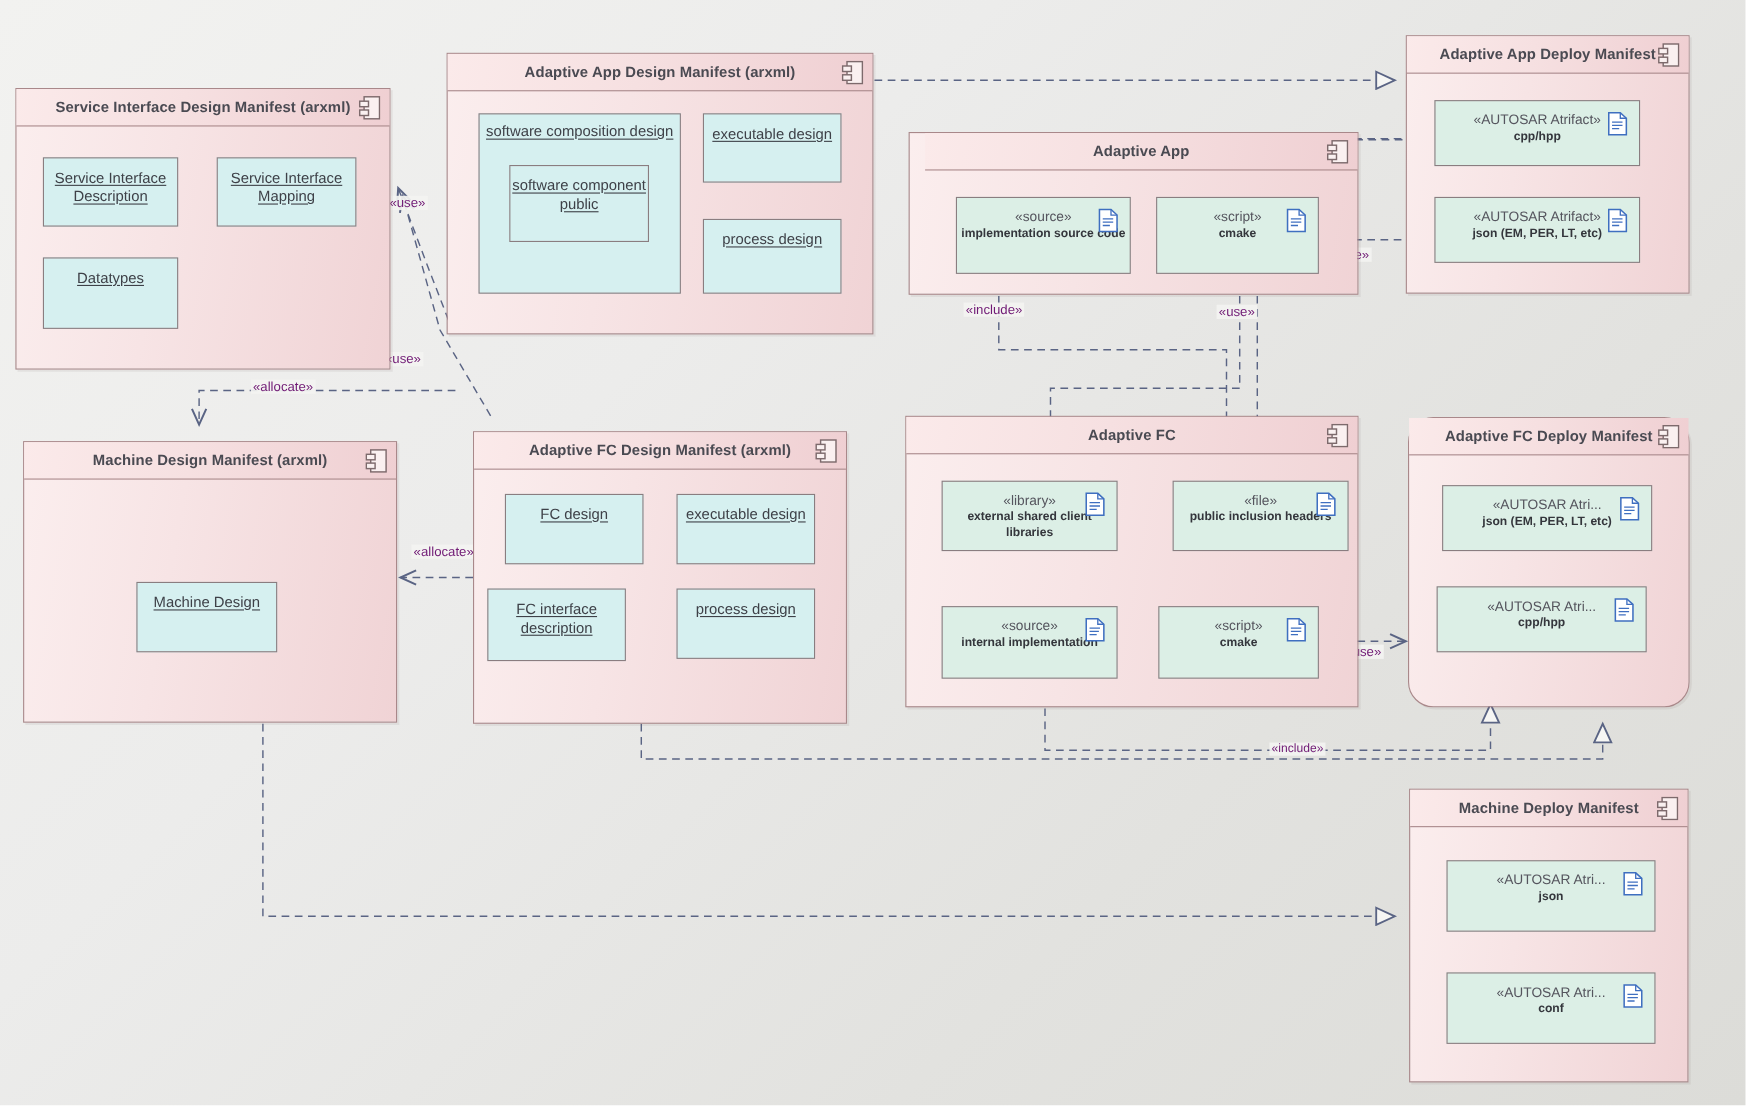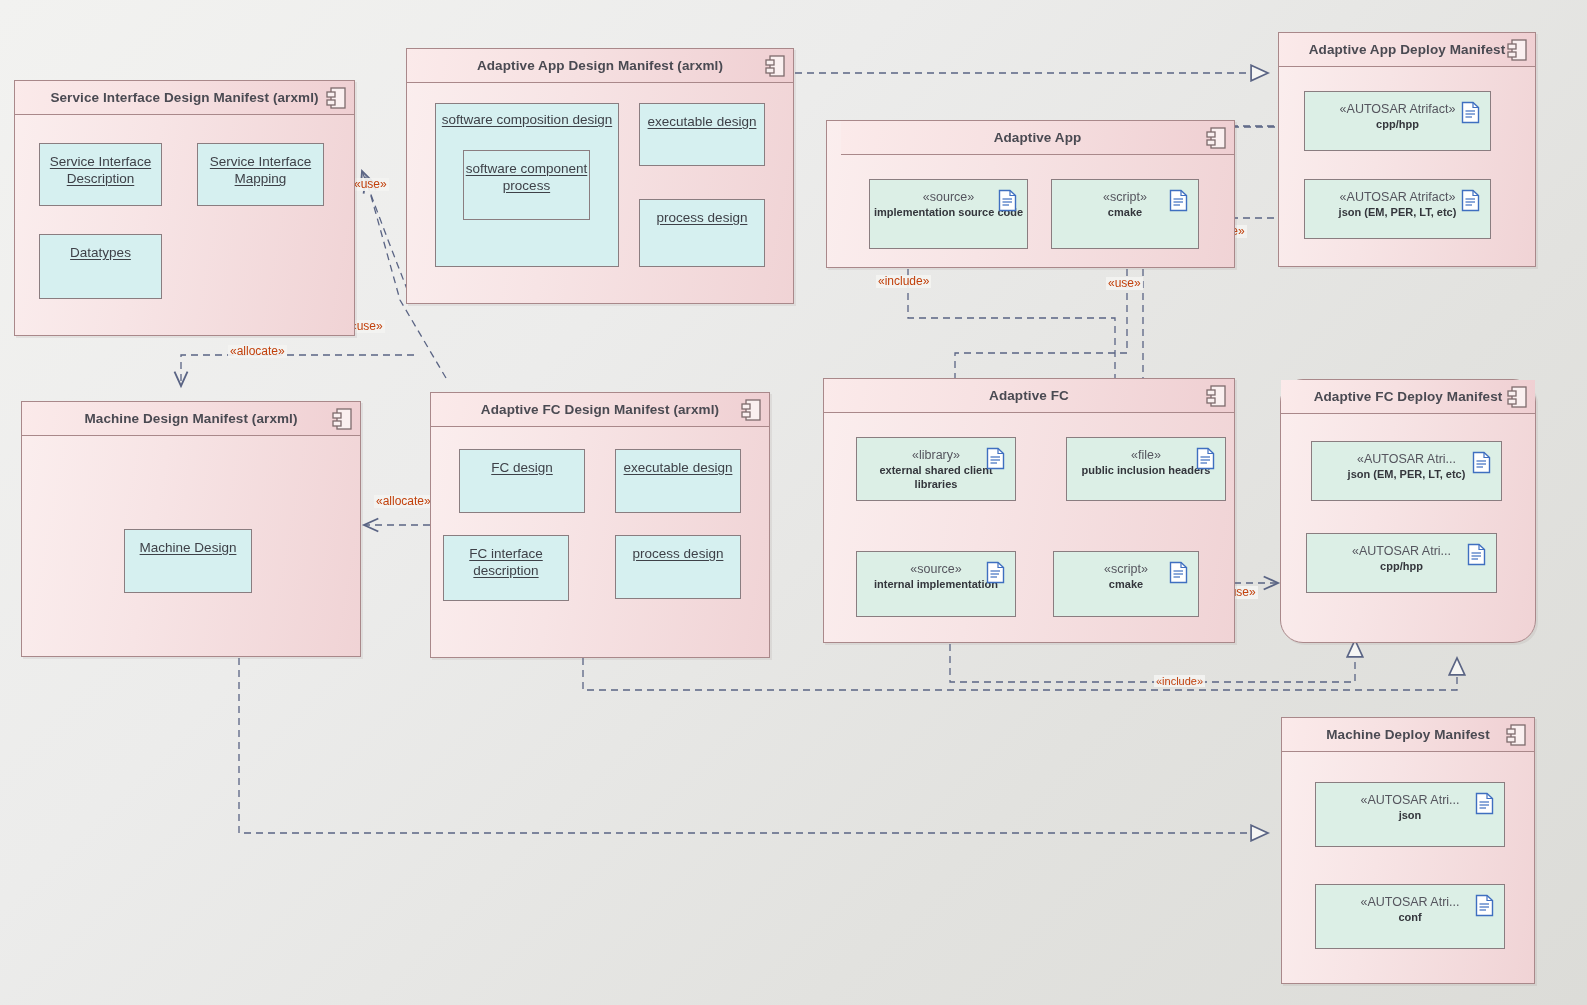--- a/index.html
+++ b/index.html
@@ -88,21 +88,21 @@
     text-align: center;
     line-height: 1.25;
     margin-top: 1px;
   }
   .doc-icon { position: absolute; right: 10px; top: 9px; width: 19px; height: 23px; }
 
   
   .conn-label {
     position: absolute;
     font-size: 12px;
-    color: #c2410c;
+    color: #701a75;
     background: rgba(243,243,241,0.92);
     padding: 0 2px;
     white-space: nowrap;
     line-height: 1.1;
   }
   .conn-label.tiny { font-size: 11px; }
 </style>
 </head>
 <body>
 
@@ -194,21 +194,21 @@
       <svg class="comp-icon" viewBox="0 0 20 22">
         <rect x="5" y="1" width="14" height="20" fill="#faf0f0" stroke="#7d6a6c" stroke-width="1.3"></rect>
         <rect x="1" y="5" width="8" height="5" fill="#faf0f0" stroke="#7d6a6c" stroke-width="1.3"></rect>
         <rect x="1" y="13" width="8" height="5" fill="#faf0f0" stroke="#7d6a6c" stroke-width="1.3"></rect>
       </svg>
     </div>
     <div class="pkg-body">
       <div class="el teal" style="left:28px; top:20px; width:184px; height:164px;">
         <div class="el-label nested-top">software composition design</div>
         <div class="el teal" style="left:27px; top:46px; width:127px; height:70px;">
-          <div class="el-label">software component process</div>
+          <div class="el-label">software component public</div>
         </div>
       </div>
       <div class="el teal" style="left:232px; top:20px; width:126px; height:63px;">
         <div class="el-label">executable design</div>
       </div>
       <div class="el teal" style="left:232px; top:116px; width:126px; height:68px;">
         <div class="el-label">process design</div>
       </div>
     </div>
   </div>

